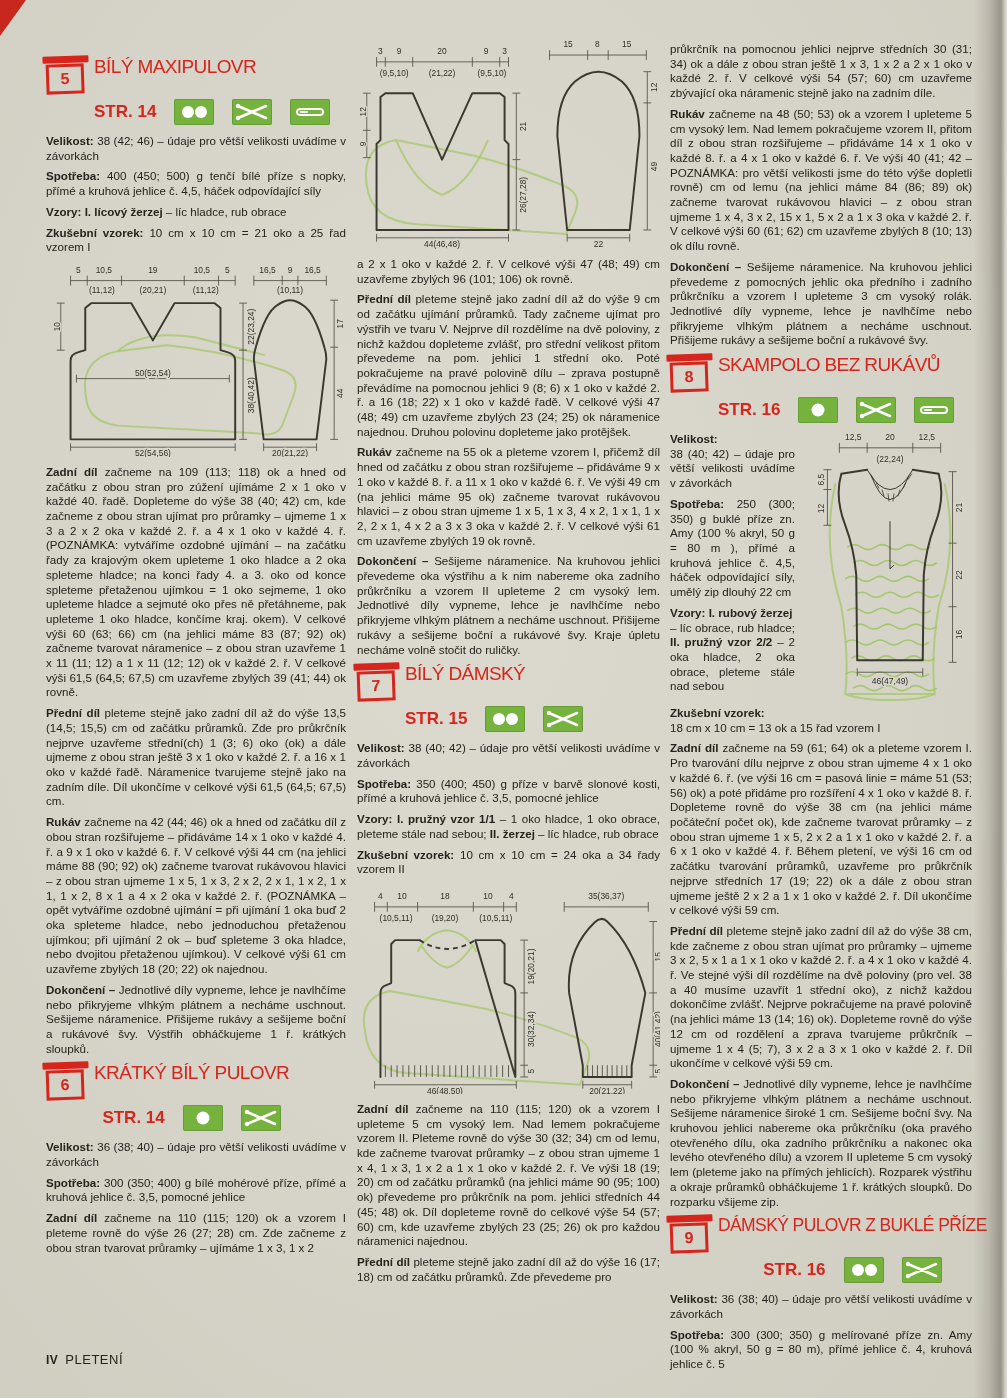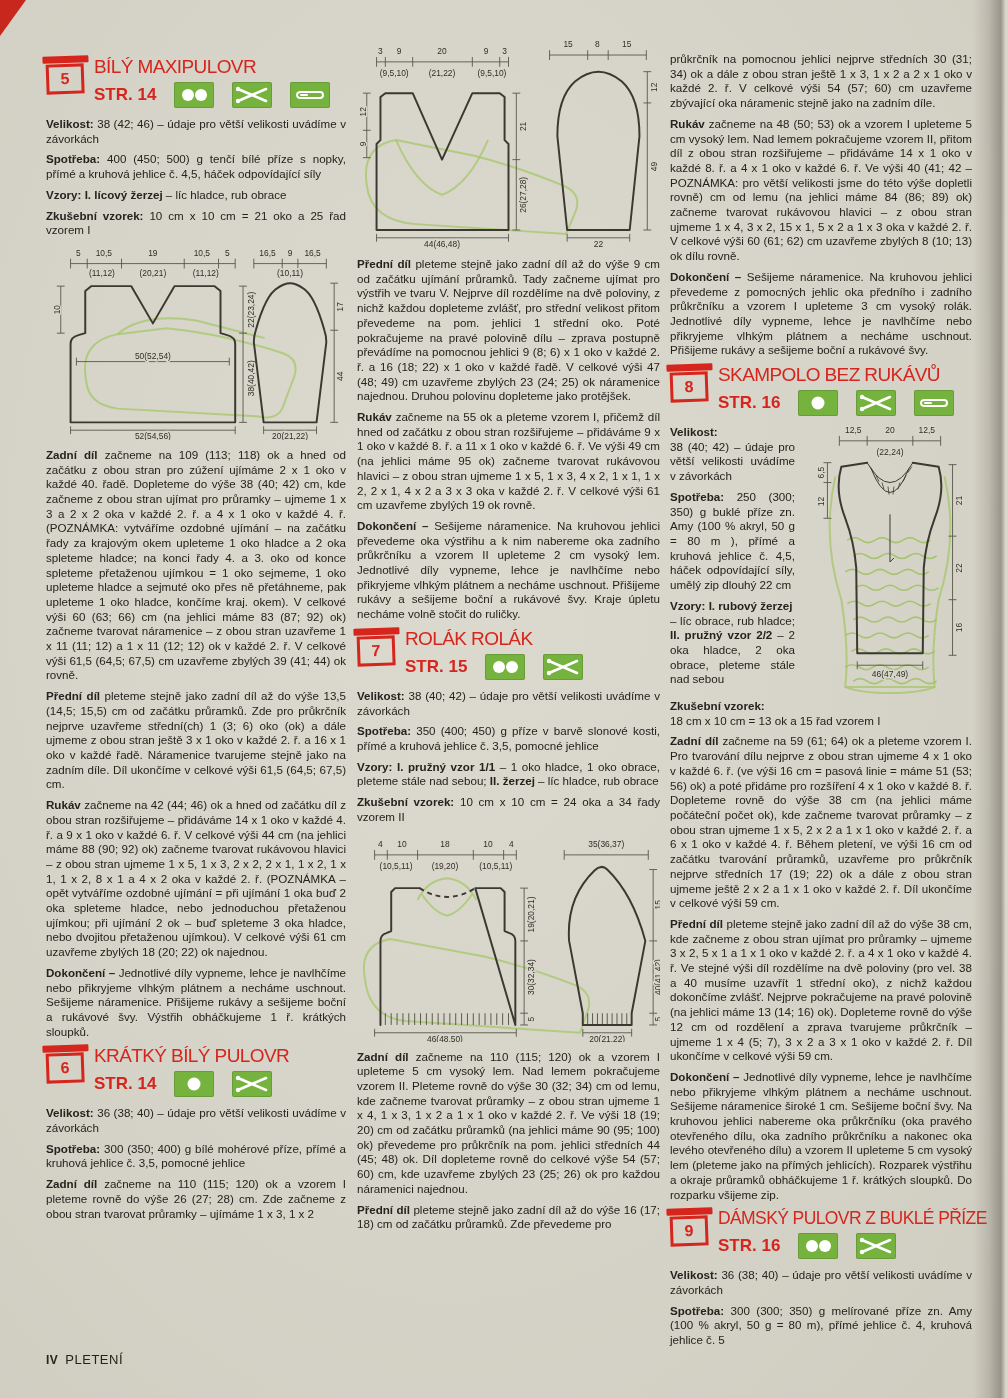--- a/index.html
+++ b/index.html
@@ -6,30 +6,30 @@
   .page{position:relative;width:1007px;height:1398px;margin:0 auto;overflow:hidden;
         background:radial-gradient(ellipse at 45% 40%, #dcd9ce 0%, #d6d3c8 55%, #cfccc0 100%);
         font-family:"Liberation Sans",sans-serif;color:#24231e;}
   .corner-mark{position:absolute;left:0;top:0;width:0;height:0;
         border-top:36px solid #c8271d;border-right:26px solid transparent;}
   .curl{position:absolute;right:0;top:0;width:34px;height:100%;
         background:linear-gradient(to right, rgba(0,0,0,0) 0%, rgba(90,85,70,.18) 45%, rgba(60,55,45,.38) 82%, rgba(230,228,218,.5) 97%);}
   .col{position:absolute;}
   .col-left{left:46px;top:50px;width:300px;}
   .col-mid{left:357px;top:36px;width:303px;}
-  .col-right{left:670px;top:52px;width:302px;}
+  .col-right{left:670px;top:42px;width:302px;}
   .para{font-size:11.6px;line-height:14.7px;text-align:justify;margin:0 0 6px;}
   .para b{font-weight:bold;}
   .sec-hdr{display:flex;gap:10px;margin:6px 0 9px;align-items:flex-start;}
   .cal{width:38px;flex:0 0 38px;transform:rotate(-2deg);}
   .cal-top{height:7px;background:#d6251d;margin:0 -5px 1px -3px;border-radius:1px;}
   .cal-box{border:3px solid #d6251d;height:24px;display:flex;align-items:center;justify-content:center;
            color:#d6251d;font-weight:bold;font-size:16px;}
   .hdr-title{color:#d6251d;font-weight:normal;font-size:19px;letter-spacing:-0.6px;white-space:nowrap;}
-  .hdr-sub{display:flex;align-items:center;gap:18px;margin-top:4px;}
+  .hdr-sub{display:flex;align-items:center;gap:18px;margin-top:21px;justify-content:center;}
   .str{color:#d6251d;font-weight:bold;font-size:17px;}
   .gicon{width:40px;height:26px;background:#76b23e;border-radius:2px;display:inline-flex;
          align-items:center;justify-content:center;box-shadow:0 0 0 1px rgba(60,90,30,.25) inset;}
   .diagram{display:block;margin:2px 0 8px;}
   .outline{stroke:#3a3830;stroke-width:2;fill:none;stroke-linejoin:round;stroke-linecap:round;}
   .thin{stroke:#3a3830;stroke-width:1;fill:none;}
   .dash{stroke:#3a3830;stroke-width:2;fill:none;stroke-dasharray:5 4;}
   .dim{stroke:#57544a;stroke-width:.9;fill:none;}
   .rib{stroke:#3a3830;stroke-width:.8;fill:none;}
   .green{stroke:#a4c768;stroke-width:2;fill:none;opacity:.75;}
@@ -194,34 +194,35 @@
       <text x="246" y="9" text-anchor="middle">8</text>
       <text x="276" y="9" text-anchor="middle">15</text>
       <path class="dim" d="M297,34 V66 M293,34 H301 M293,66 H301 M297,66 V196 M293,196 H301"></path>
       <text transform="rotate(-90 304 50)" x="304" y="53" text-anchor="middle">12</text>
       <text transform="rotate(-90 304 131)" x="304" y="134" text-anchor="middle">49</text>
       <path class="dim" d="M215,204 H279 M215,200 V208 M279,200 V208"></path>
       <text x="247" y="213" text-anchor="middle">22</text>
     </svg>
 
     <div class="blocks">
+        <p class="para"><span>a 2 x 1 oko v každé 2. ř. V celkové výši 47 (48; 49) cm uzavřeme zbylých 96 (101; 106) ok rovně.</span></p>
         <p class="para"><b>Přední díl </b><span>pleteme stejně jako zadní díl až do výše 9 cm od začátku ujímání průramků. Tady začneme ujímat pro výstřih ve tvaru V. Nejprve díl rozdělíme na dvě poloviny, z nichž každou dopleteme zvlášť, pro střední velikost přitom převedeme na pom. jehlici 1 střední oko. Poté pokračujeme na pravé polovině dílu – zprava postupně převádíme na pomocnou jehlici 9 (8; 6) x 1 oko v každé 2. ř. a 16 (18; 22) x 1 oko v každé řadě. V celkové výši 47 (48; 49) cm uzavřeme zbylých 23 (24; 25) ok náramenice najednou. Druhou polovinu dopleteme jako protějšek.</span></p>
         <p class="para"><b>Rukáv </b><span>začneme na 55 ok a pleteme vzorem I, přičemž díl hned od začátku z obou stran rozšiřujeme – přidáváme 9 x 1 oko v každé 8. ř. a 11 x 1 oko v každé 6. ř. Ve výši 49 cm (na jehlici máme 95 ok) začneme tvarovat rukávovou hlavici – z obou stran ujmeme 1 x 5, 1 x 3, 4 x 2, 1 x 1, 1 x 2, 2 x 1, 4 x 2 a 3 x 3 oka v každé 2. ř. V celkové výši 61 cm uzavřeme zbylých 19 ok rovně.</span></p>
         <p class="para"><b>Dokončení – </b><span>Sešijeme náramenice. Na kruhovou jehlici převedeme oka výstřihu a k nim nabereme oka zadního průkrčníku a vzorem II upleteme 2 cm vysoký lem. Jednotlivé díly vypneme, lehce je navlhčíme nebo přikryjeme vlhkým plátnem a necháme uschnout. Přišijeme rukávy a sešijeme boční a rukávové švy. Kraje úpletu necháme volně stočit do ruličky.</span></p>
       </div>
 
     <div class="sec-hdr">
       <div class="cal">
         <div class="cal-top"></div>
         <div class="cal-box">
             <span>7</span>
           </div>
       </div>
       <div>
-        <div class="hdr-title">ROLÁK ROLÁK</div>
+        <div class="hdr-title">BÍLÝ DÁMSKÝ</div>
         <div class="hdr-sub">
           <span class="str">STR. 15</span>
           <span class="gicon">
               <svg width="34" height="18">
                 <circle cx="11" cy="9" r="6" fill="#fff"></circle>
                 <circle cx="24" cy="9" r="6" fill="#fff"></circle>
               </svg>
             </span>
           <span class="gicon">
               <svg width="34" height="18">

